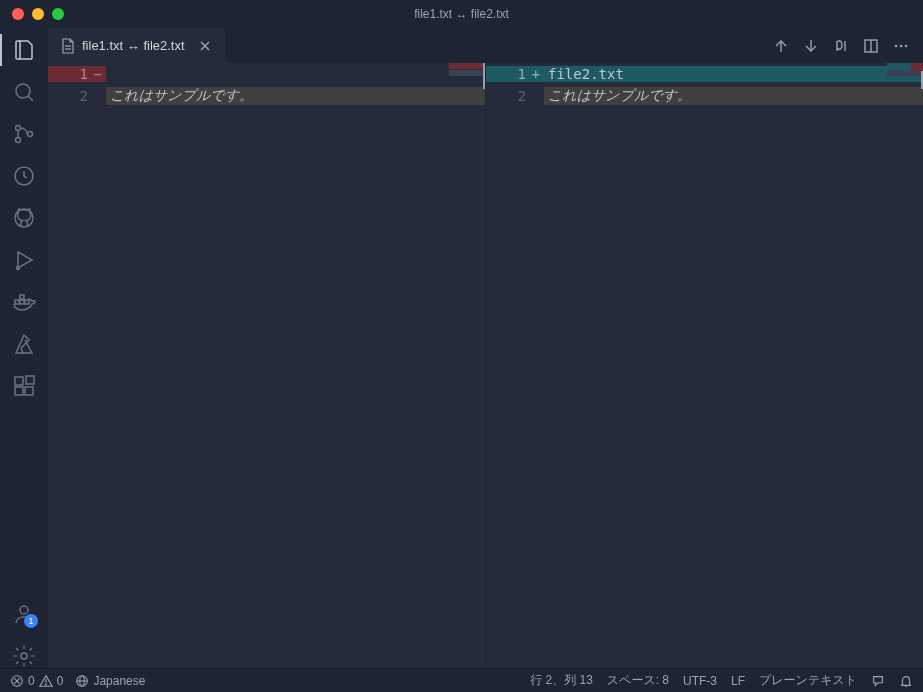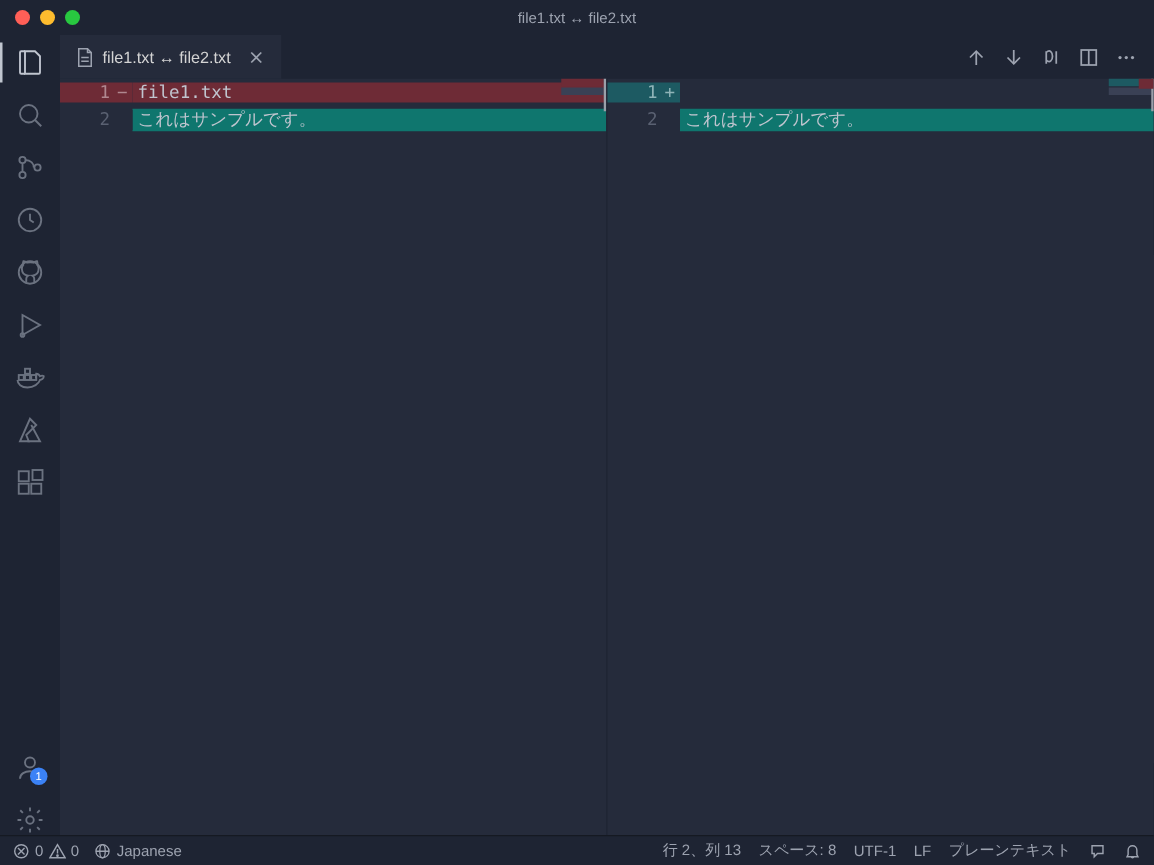--- a/index.html
+++ b/index.html
@@ -101,21 +101,21 @@
   position: relative;
   flex-shrink: 0;
 }
 .gutter .mark { position:absolute; right:4px; }
 .code { flex: 1; padding-left: 4px; color: #c0c5cf; }
 .removed .gutter, .removed .code { background: #6e2b36; }
 .removed .gutter { color: #b08890; }
 .added .gutter, .added .code { background: #1d5a62; }
 .added .gutter { color: #8fb4b8; }
 .normal .gutter { background: #252b3b; }
-.normal .code { background: #0f766e; }
+.normal .code { background: #404040; font-style: italic; }
 .minimap {
   position: absolute; top: 0; right: 0; width: 36px; height: 100%;
 }
 .minimap .mm-bar { position:absolute; left:0; right:2px; height:6px; }
 .minimap .mm-red { background: #6e2b36; }
 .minimap .mm-green { background: #1d5a62; }
 .minimap .mm-gray { background: #3a4155; }
 .minimap .mm-border { position:absolute; right:0; top:0; width:2px; height:26px; background:#9aa0aa; }
 .overview-ruler {
   position:absolute; top:0; right:0; width:12px; height:100%;
@@ -280,36 +280,36 @@
             </svg>
         </span>
       </div>
     </div>
 
     <div class="diff-container">
 
       <div class="pane pane-left">
         <div class="line-row removed">
           <div class="gutter"><span>1</span><span class="mark">−</span></div>
-          <div class="code">file1.txt</div>
         </div>
         <div class="line-row normal">
           <div class="gutter"><span>2</span></div>
           <div class="code">これはサンプルです。</div>
         </div>
         <div class="minimap">
           <div class="mm-bar mm-red" style="top:0"></div>
           <div class="mm-bar mm-gray" style="top:7px"></div>
           <div class="mm-border"></div>
         </div>
       </div>
 
       <div class="pane pane-right">
         <div class="line-row added">
           <div class="gutter"><span>1</span><span class="mark">+</span></div>
+          <div class="code">file2.txt</div>
         </div>
         <div class="line-row normal">
           <div class="gutter"><span>2</span></div>
           <div class="code">これはサンプルです。</div>
         </div>
         <div class="minimap">
           <div class="mm-bar mm-green" style="top:0"></div>
           <div class="mm-bar mm-gray" style="top:7px"></div>
           <div class="mm-border"></div>
         </div>
@@ -351,21 +351,21 @@
     <span>Japanese</span>
   </div>
   <div class="right">
     <div class="status-item">
         <span>行 2、列 13</span>
       </div>
     <div class="status-item">
         <span>スペース: 8</span>
       </div>
     <div class="status-item">
-        <span>UTF-1</span>
+        <span>UTF-3</span>
       </div>
     <div class="status-item">
         <span>LF</span>
       </div>
     <div class="status-item">
         <span>プレーンテキスト</span>
       </div>
     <div class="status-item">
       <span class="icon16" style="width:14px;height:14px;">
         <svg viewBox="0 0 16 16" fill="none" stroke="currentColor" stroke-width="1.3">

